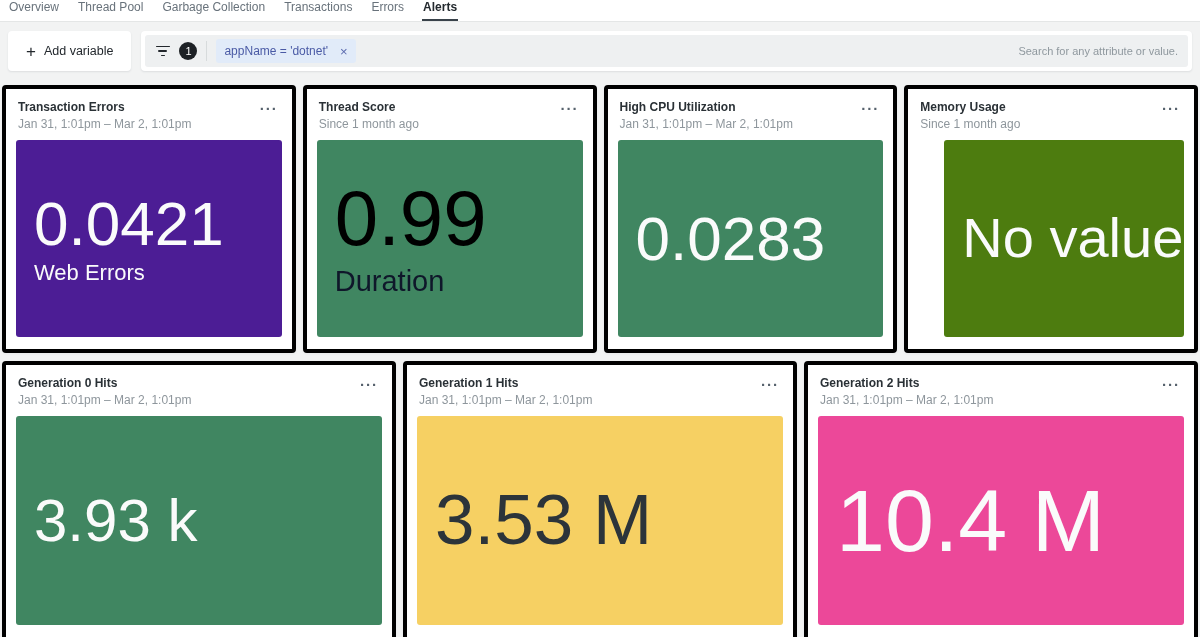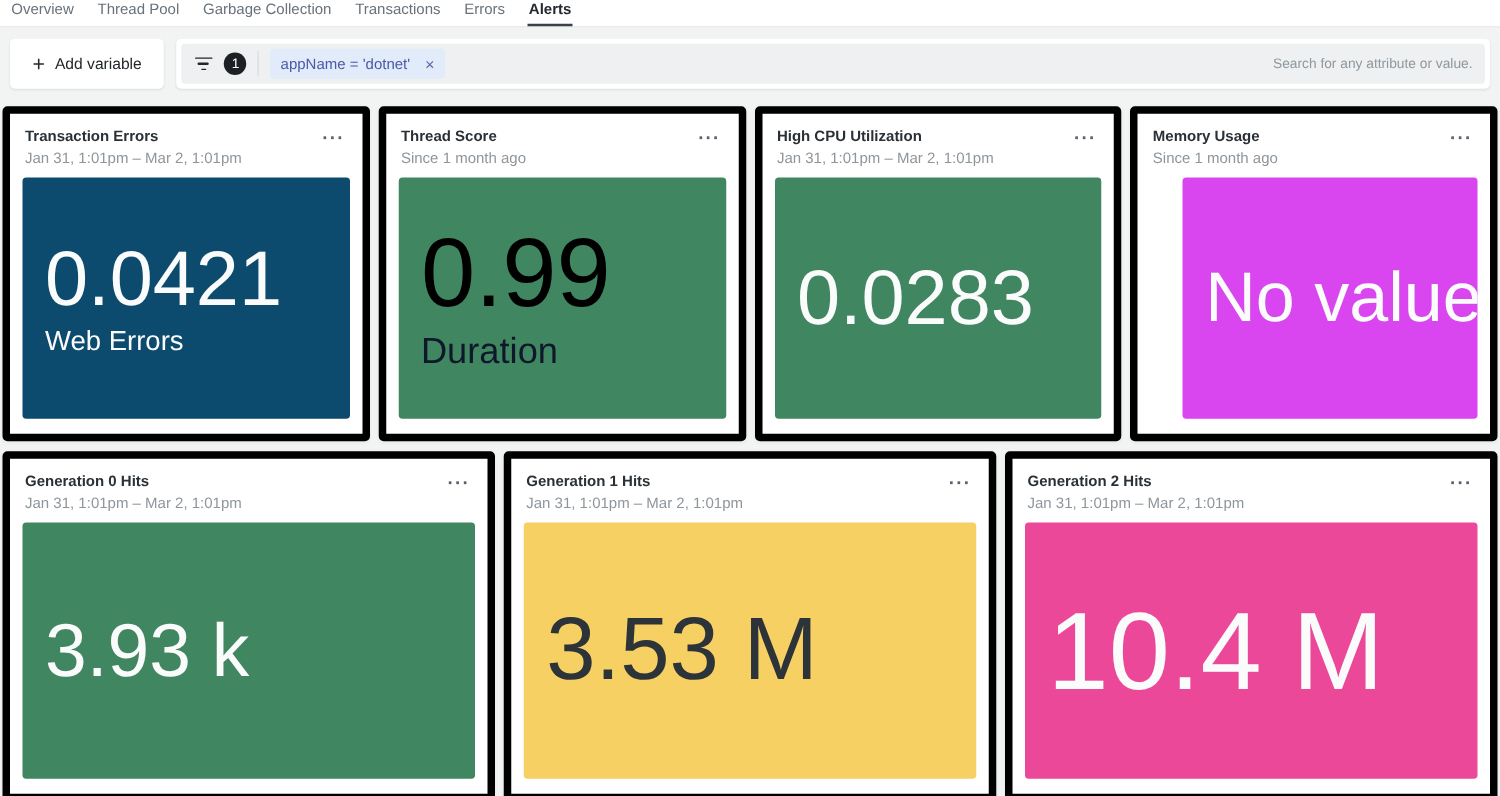--- a/index.html
+++ b/index.html
@@ -119,21 +119,21 @@
 
   
   .grid { display: grid; gap: 7px; margin: 0 2px; }
   .grid.row-1 { grid-template-columns: repeat(4, 1fr); margin-top: 14px; }
   .grid.row-1 .card { height: 268px; }
   .grid.row-2 { grid-template-columns: repeat(3, 1fr); margin-top: 8px; }
   .grid.row-2 .card { height: 280px; }
 
   .card {
     background: #ffffff;
-    border: 6px solid #000000;
+    border: 4px solid #000000;
     border-radius: 4px;
     box-shadow: 0 1px 3px rgba(31,45,61,.05);
     display: flex;
     flex-direction: column;
     overflow: hidden;
   }
   .card-header {
     display: flex;
     justify-content: space-between;
     align-items: flex-start;
@@ -201,21 +201,21 @@
 <main>
   <div class="grid row-1" id="row-0">
   <section class="card">
     <div class="card-header">
       <div>
         <div class="card-title">Transaction Errors</div>
         <div class="card-subtitle">Jan 31, 1:01pm – Mar 2, 1:01pm</div>
       </div>
       <button class="card-menu">···</button>
     </div>
-    <div class="billboard" style="background: #0c4a6e;">
+    <div class="billboard" style="background: #4c1d95;">
       <div class="bb-value" style="font-size: 62px; color: rgb(250, 251, 251);">0.0421</div>
       <div class="bb-label" style="font-size: 22px; color: rgb(250, 251, 251);">Web Errors</div>
     </div>
   </section>
 
   <section class="card">
     <div class="card-header">
       <div>
         <div class="card-title">Thread Score</div>
         <div class="card-subtitle">Since 1 month ago</div>
@@ -243,21 +243,21 @@
   </section>
 
   <section class="card">
     <div class="card-header">
       <div>
         <div class="card-title">Memory Usage</div>
         <div class="card-subtitle">Since 1 month ago</div>
       </div>
       <button class="card-menu">···</button>
     </div>
-    <div class="billboard" style="background: #d946ef; margin-left: 36px;">
+    <div class="billboard" style="background: #4d7c0f; margin-left: 36px;">
       <div class="bb-value" style="font-size: 56px; color: rgb(250, 251, 251);">No value</div>
 
     </div>
   </section>
 </div>
   <div class="grid row-2" id="row-1">
   <section class="card">
     <div class="card-header">
       <div>
         <div class="card-title">Generation 0 Hits</div>

